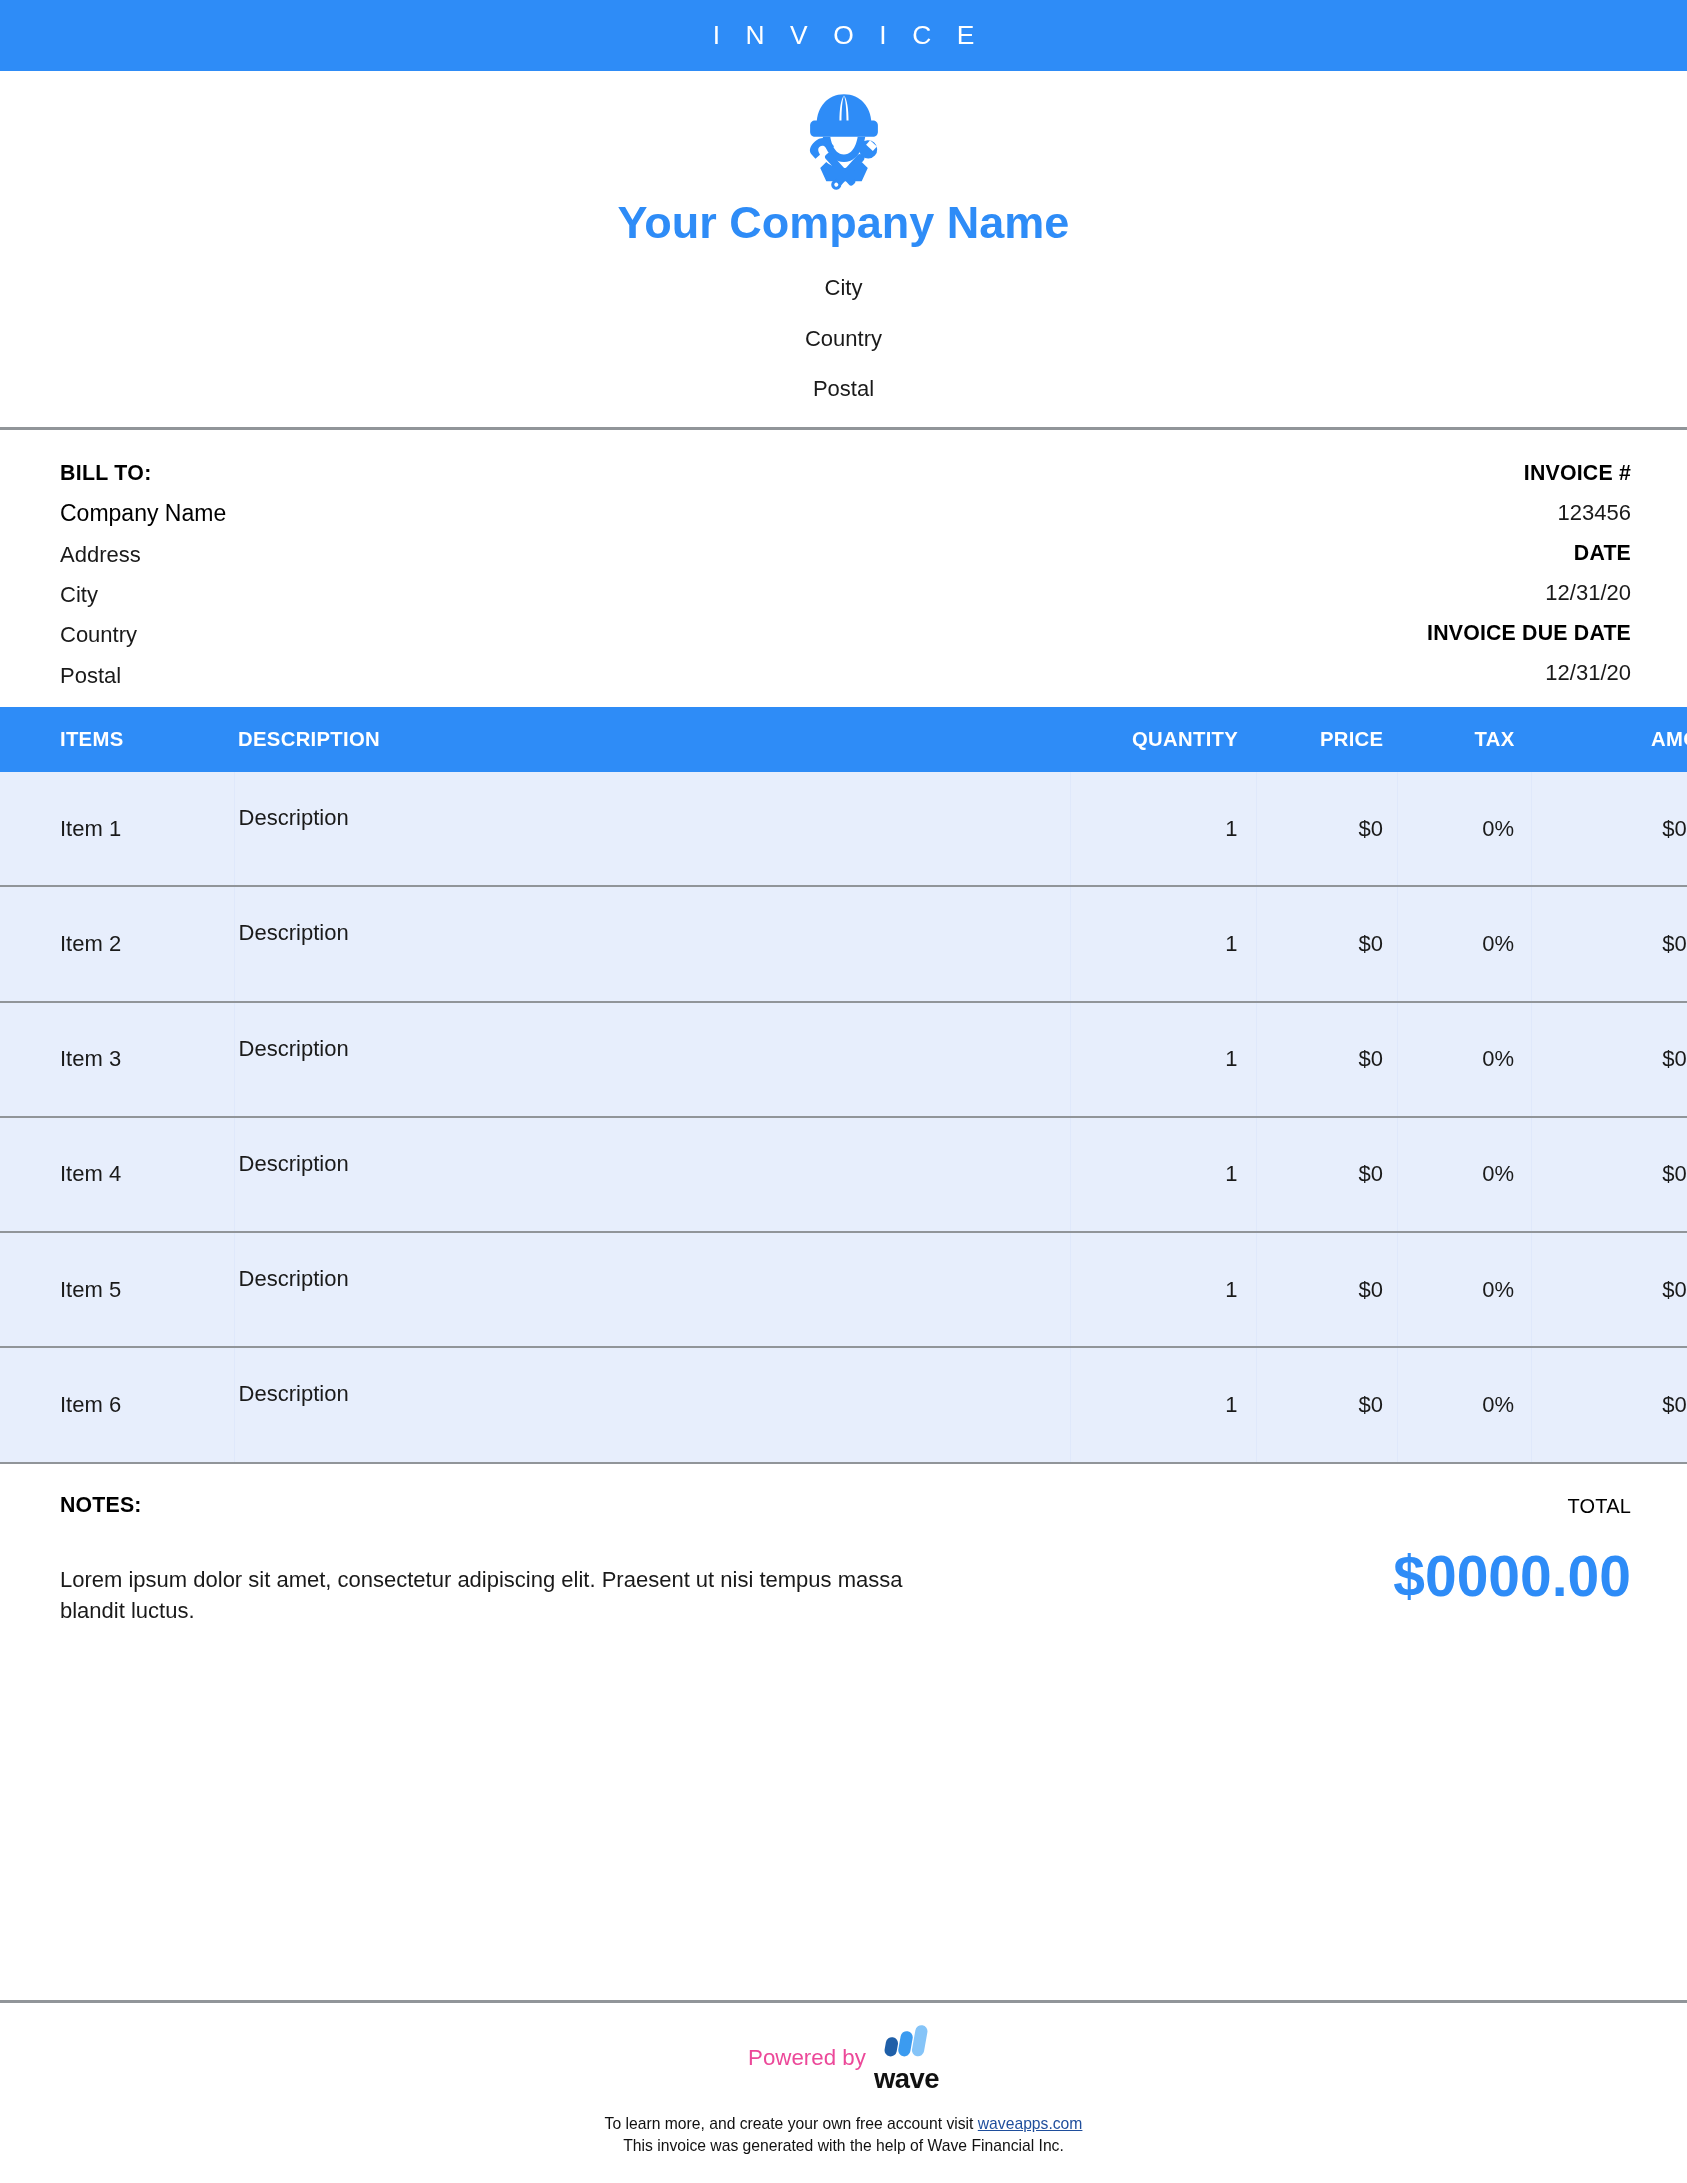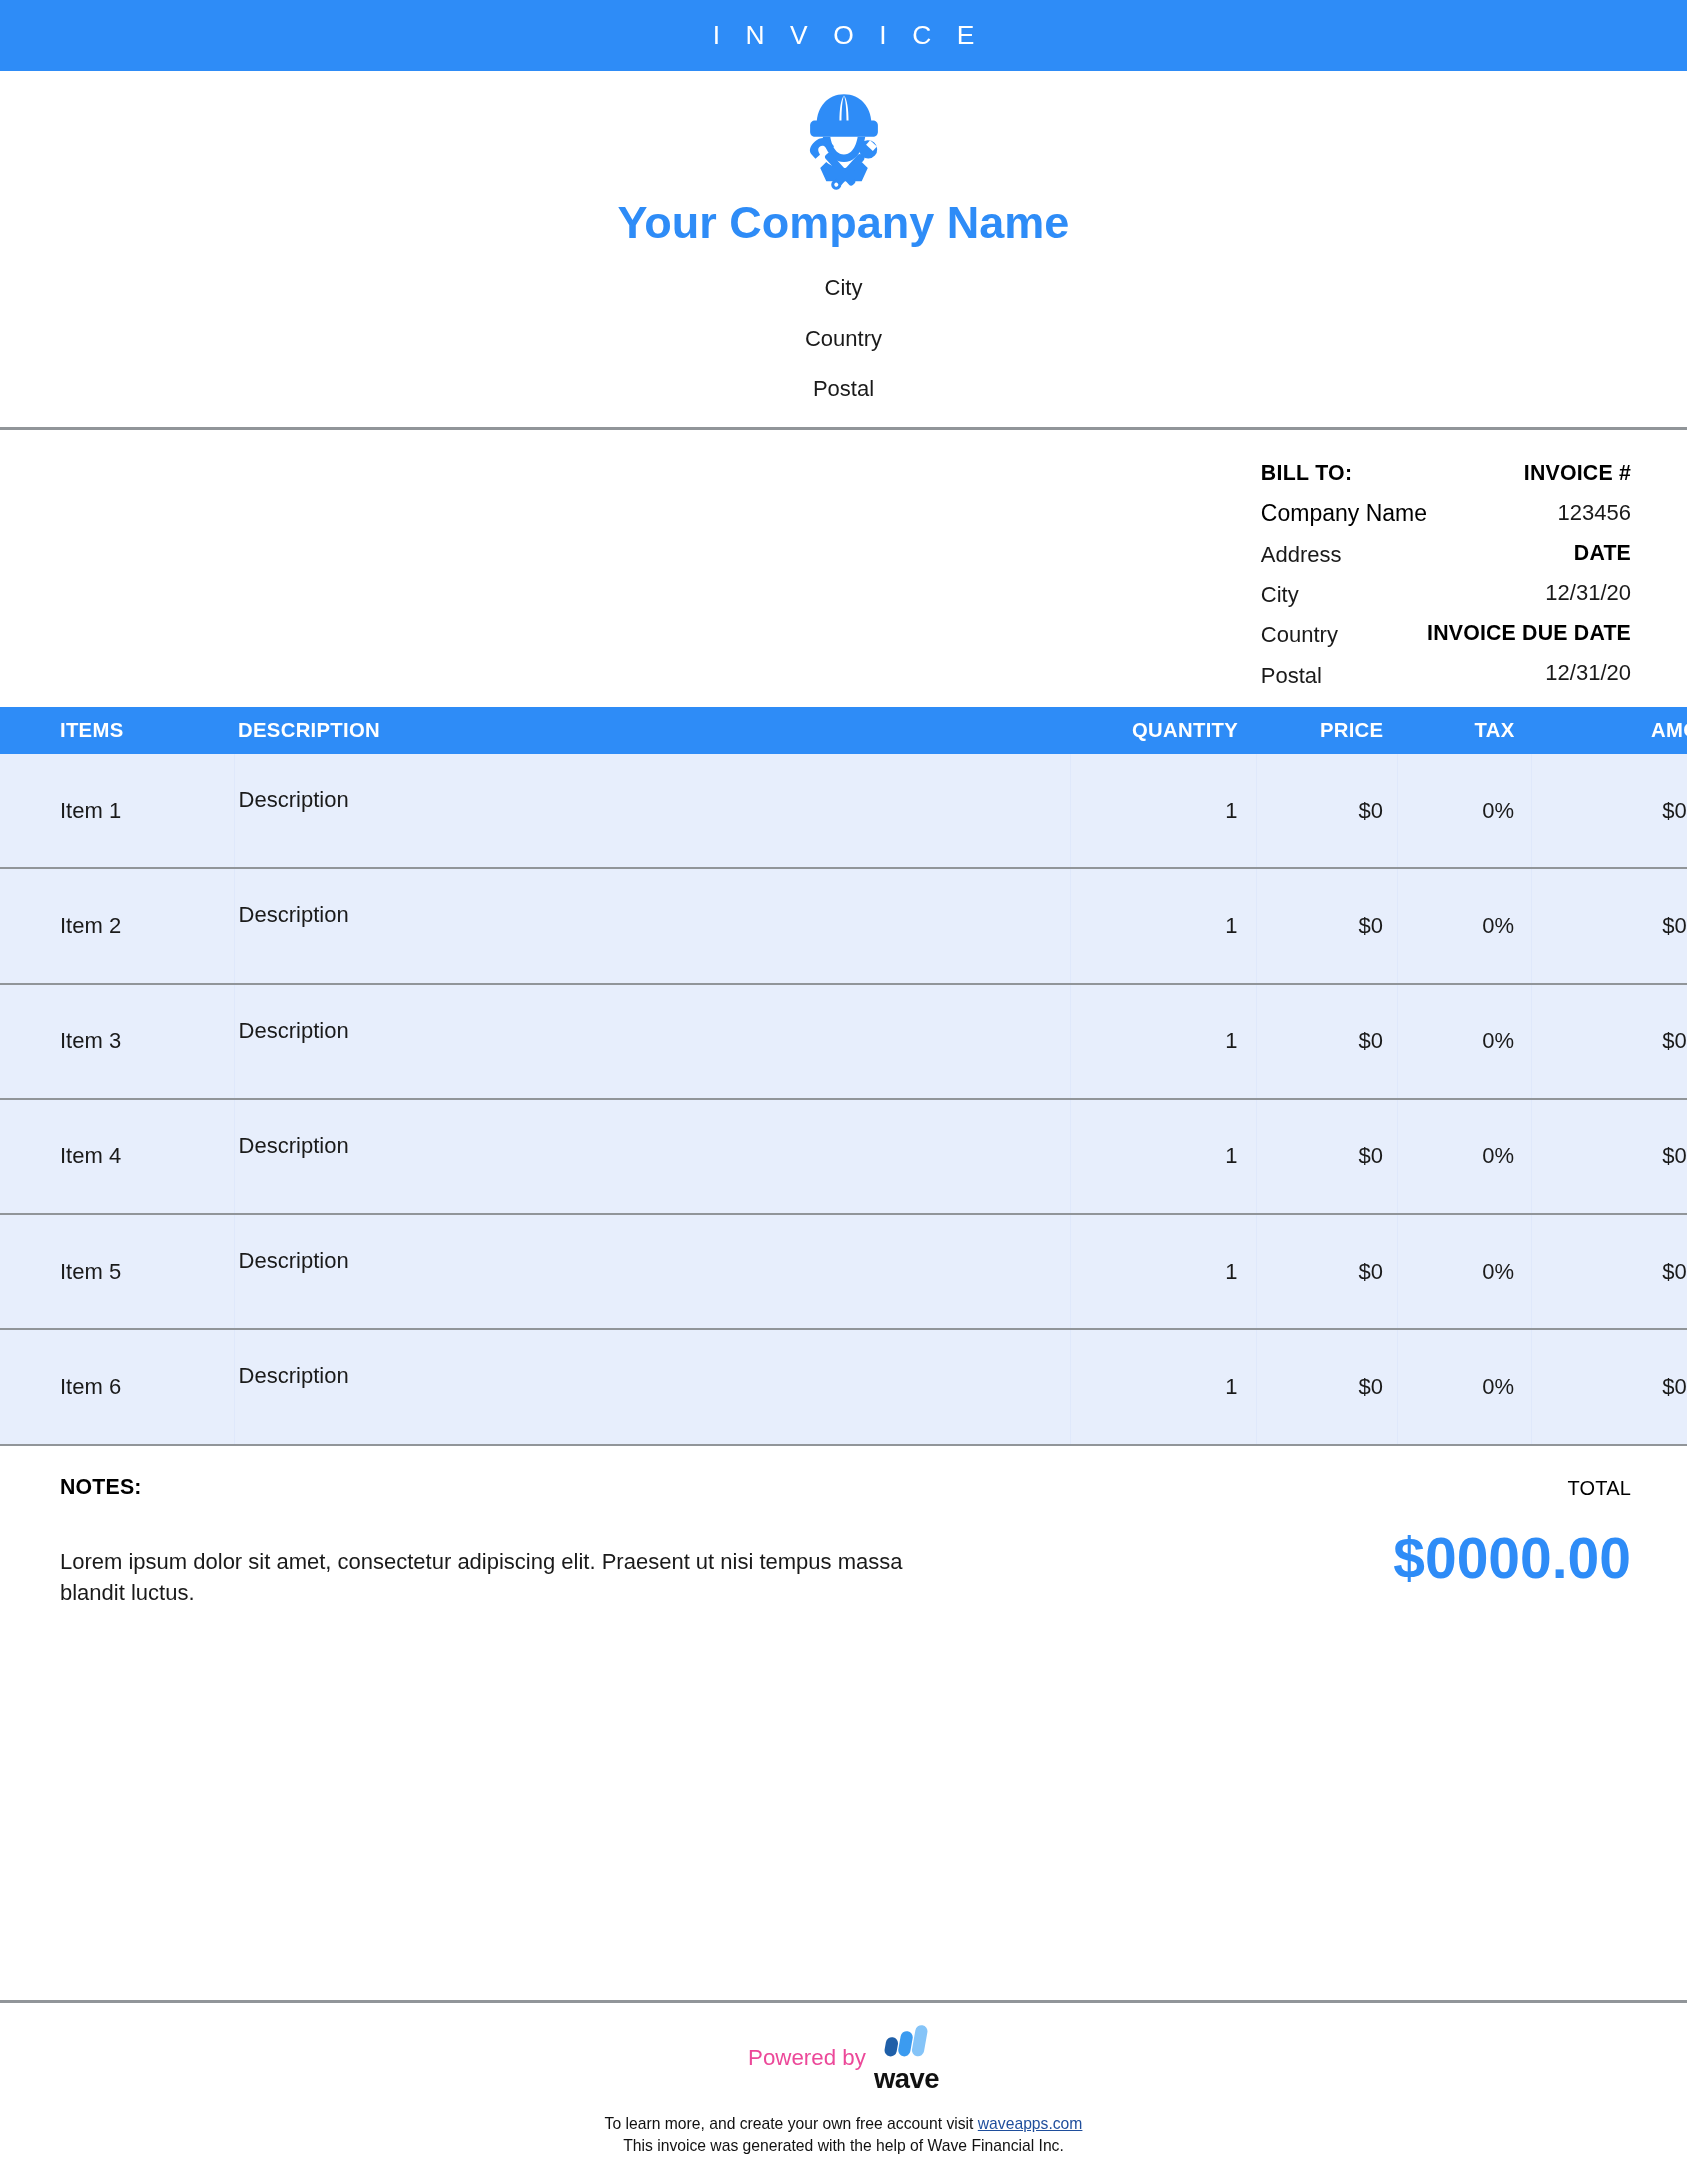--- a/index.html
+++ b/index.html
@@ -72,21 +72,21 @@
 
   .hr-gray {
     height: 3px;
     background: #919599;
     width: 100%;
   }
 
   
   .meta-section {
     display: flex;
-    justify-content: flex-end;
+    justify-content: space-between;
     padding: 32.5px 56px 20.3px 60px;
     box-sizing: border-box;
   }
   .bill-to-label {
     font-size: 21.3px;
     font-weight: bold;
     letter-spacing: 0.3px;
     line-height: 1;
   }
   .bill-company {
@@ -122,21 +122,21 @@
     width: 100%;
     border-collapse: collapse;
     table-layout: fixed;
   }
   .items-table thead th {
     background: #2e8cf7;
     color: #ffffff;
     font-size: 20.3px;
     font-weight: bold;
     letter-spacing: 0.3px;
-    height: 47px;
+    height: 65px;
     padding: 0;
     vertical-align: middle;
   }
   .th-items      { width: 234px;  text-align: left;  padding-left: 60px !important; box-sizing: border-box; }
   .th-desc       { width: 832px; text-align: left;  padding-left: 4.1px !important; }
   .th-qty        { width: 168px;  text-align: right; padding-right: 18.3px !important; }
   .th-price      { width: 127px;  text-align: right; padding-right: 14.2px !important; }
   .th-tax        { width: 117px;  text-align: right; padding-right: 17.3px !important; }
   .th-amount     { width: 210px;  text-align: right; padding-right: 55px !important; }
 

